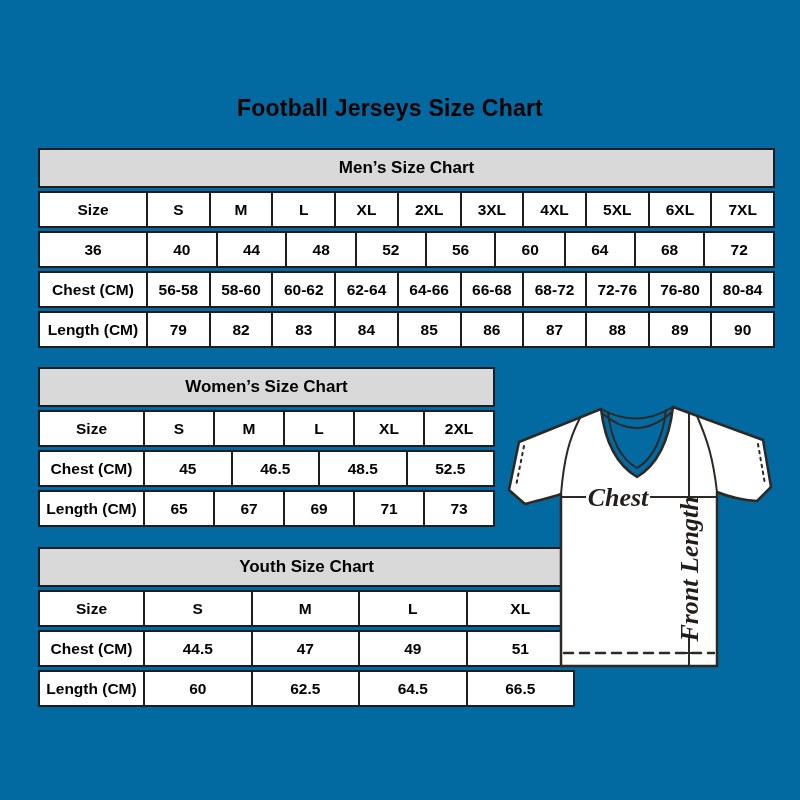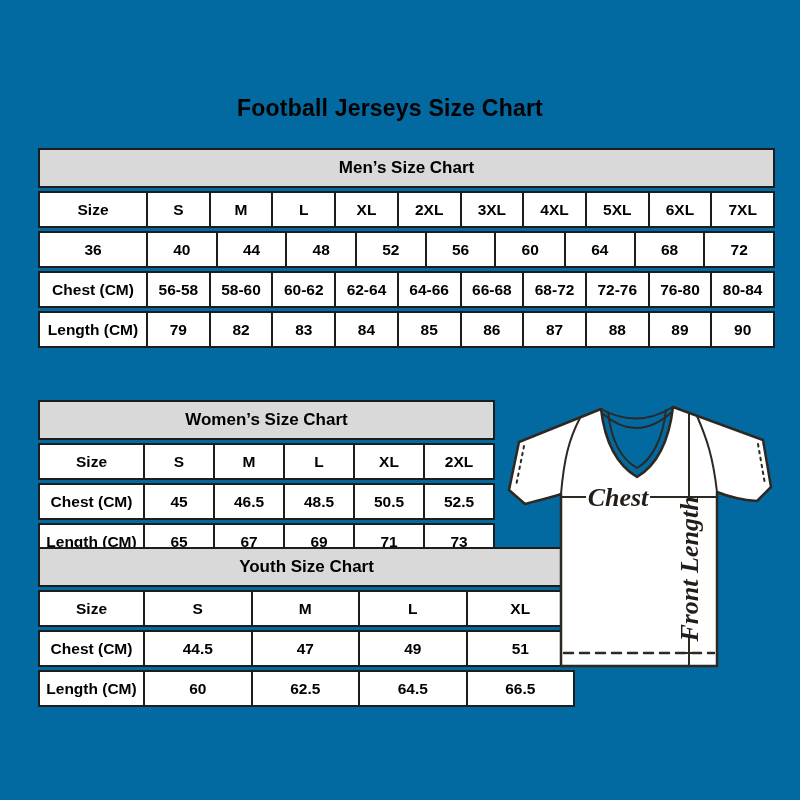--- a/index.html
+++ b/index.html
@@ -23,21 +23,21 @@
     left: 0;
     width: 780px;
     margin: 0;
     text-align: center;
     font-size: 23px;
     font-weight: bold;
     letter-spacing: 0.2px;
   }
   .size-table { position: absolute; }
   .mens   { left: 38px; top: 148px; width: 737px; --labelw: 110px; }
-  .womens { left: 38px; top: 367px; width: 457px; margin-top: 33px; --labelw: 107px; }
+  .womens { left: 38px; top: 367px; width: 457px; --labelw: 107px; }
   .youth  { left: 38px; top: 547px; width: 537px; --labelw: 107px; }
   .thead {
     box-sizing: border-box;
     height: 40px;
     border: 2px solid var(--border);
     background: var(--header-bg);
     display: flex;
     align-items: center;
     justify-content: center;
     font-size: 17px;
@@ -149,21 +149,20 @@
           <div class="cell">M</div>
           <div class="cell">L</div>
           <div class="cell">XL</div>
           <div class="cell">2XL</div>
         </div>
         <div class="trow">
           <div class="cell">Chest (CM)</div>
           <div class="cell">45</div>
           <div class="cell">46.5</div>
           <div class="cell">48.5</div>
-          <div class="cell">50.5</div>
           <div class="cell">52.5</div>
         </div>
         <div class="trow">
           <div class="cell">Length (CM)</div>
           <div class="cell">65</div>
           <div class="cell">67</div>
           <div class="cell">69</div>
           <div class="cell">71</div>
           <div class="cell">73</div>
         </div>

